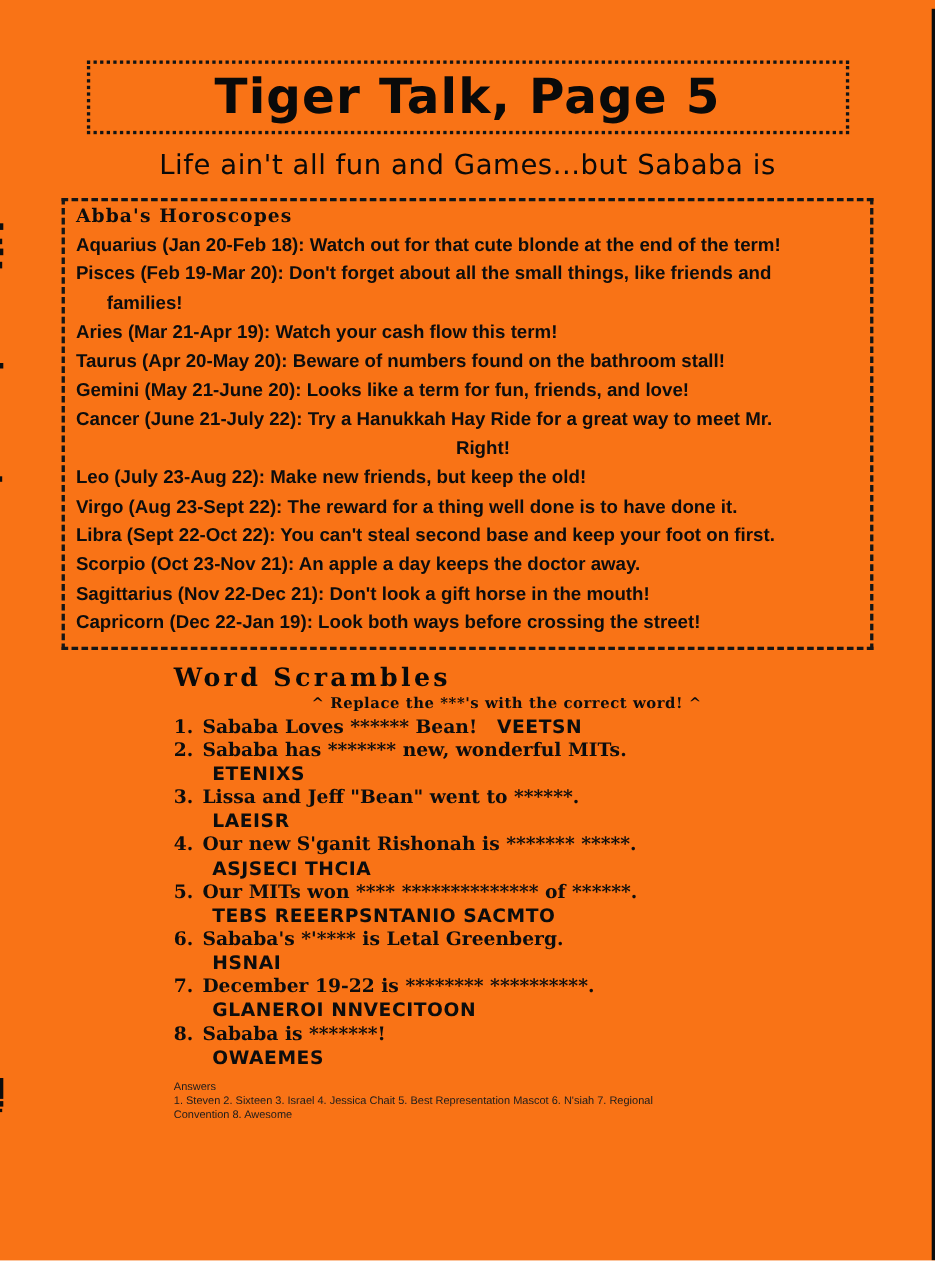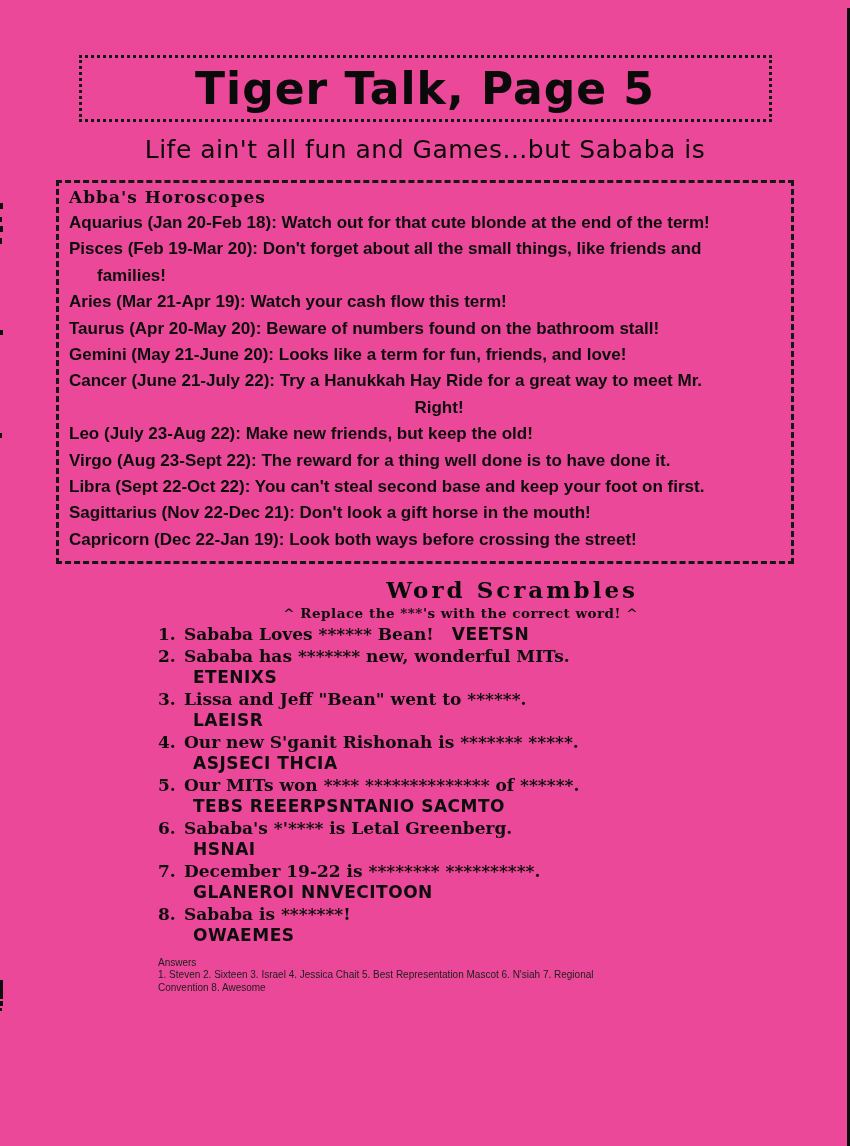--- a/index.html
+++ b/index.html
@@ -1,21 +1,21 @@
 <!DOCTYPE html>
 <html><head>
 <meta charset="utf-8">
 <style>
   * { margin: 0; padding: 0; box-sizing: border-box; }
   html, body { background: #ffffff; }
   .page {
     position: relative;
     width: 850px;
     height: 1146px;
-    background: #ec4899;
+    background: #f97316;
     color: #0d0d0d;
     font-family: "DejaVu Serif", serif;
     overflow: hidden;
   }
   
   .artifact { position: absolute; background: #0d0d0d; }
   .art-right-line { top: 8px; right: 0; width: 3px; height: 1138px; }
   .lm1 { left: 0; top: 203px; width: 3px; height: 6px; }
   .lm2 { left: 0; top: 217px; width: 2px; height: 5px; }
   .lm3 { left: 0; top: 226px; width: 3px; height: 6px; }
@@ -79,21 +79,21 @@
   .h-cont { display: block; margin-left: 28px; }
   .h-cont:empty { display: none; }
   .h-cont.center { text-align: center; }
 
   
   .scrambles {
     width: 480px;
     margin: 12px 0 0 158px;
   }
   .ws-heading {
-    text-align: right;
+    text-align: left;
     font-family: "DejaVu Serif", serif;
     font-weight: 900;
     font-size: 23px;
     letter-spacing: 3px;
     color: #0a0a0a;
   }
   .ws-instructions {
     text-align: right;
     font-family: "DejaVu Serif", serif;
     font-weight: 700;
@@ -163,20 +163,21 @@
     <p class="h-entry"><span>Gemini</span> <span>(May 21-June 20):</span> <span>Looks like a term for fun, friends, and love!</span></p>
 
     <p class="h-entry"><span>Cancer</span> <span>(June 21-July 22):</span> <span>Try a Hanukkah Hay Ride for a great way to meet Mr.</span><span class="h-cont center">Right!</span></p>
 
     <p class="h-entry"><span>Leo</span> <span>(July 23-Aug 22):</span> <span>Make new friends, but keep the old!</span></p>
 
     <p class="h-entry"><span>Virgo</span> <span>(Aug 23-Sept 22):</span> <span>The reward for a thing well done is to have done it.</span></p>
 
     <p class="h-entry"><span>Libra</span> <span>(Sept 22-Oct 22):</span> <span>You can't steal second base and keep your foot on first.</span></p>
 
+    <p class="h-entry"><span>Scorpio</span> <span>(Oct 23-Nov 21):</span> <span>An apple a day keeps the doctor away.</span></p>
 
     <p class="h-entry"><span>Sagittarius</span> <span>(Nov 22-Dec 21):</span> <span>Don't look a gift horse in the mouth!</span></p>
 
     <p class="h-entry"><span>Capricorn</span> <span>(Dec 22-Jan 19):</span> <span>Look both ways before crossing the street!</span></p>
   </div>
 
   <div class="scrambles">
     <div class="ws-heading">Word Scrambles</div>
     <div class="ws-instructions">^ Replace the ***'s with the correct word! ^</div>
 

